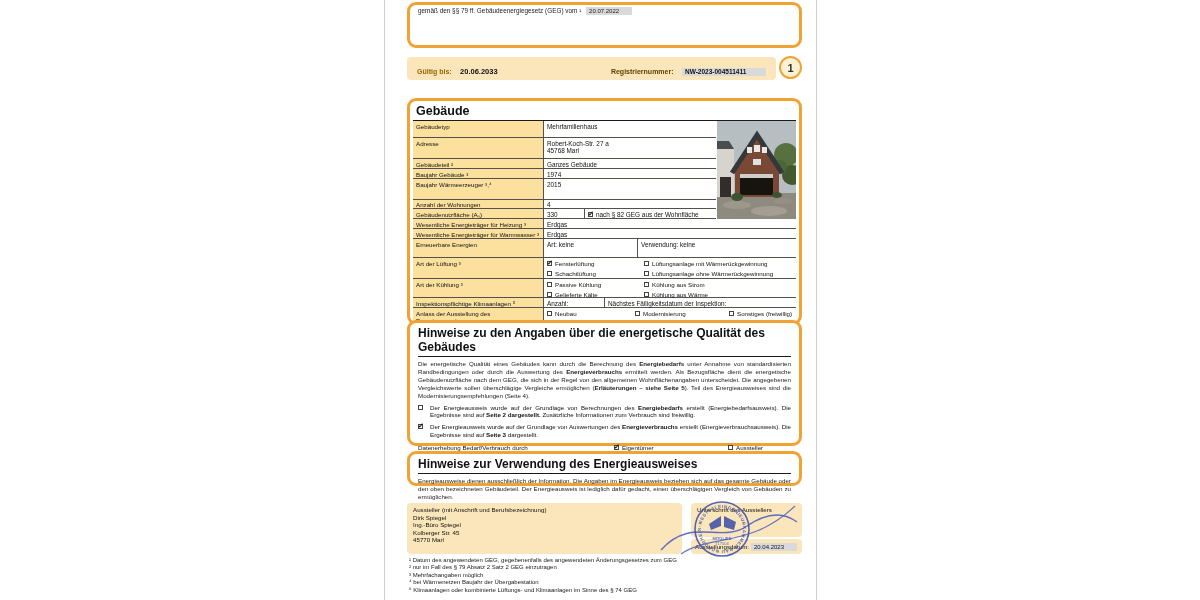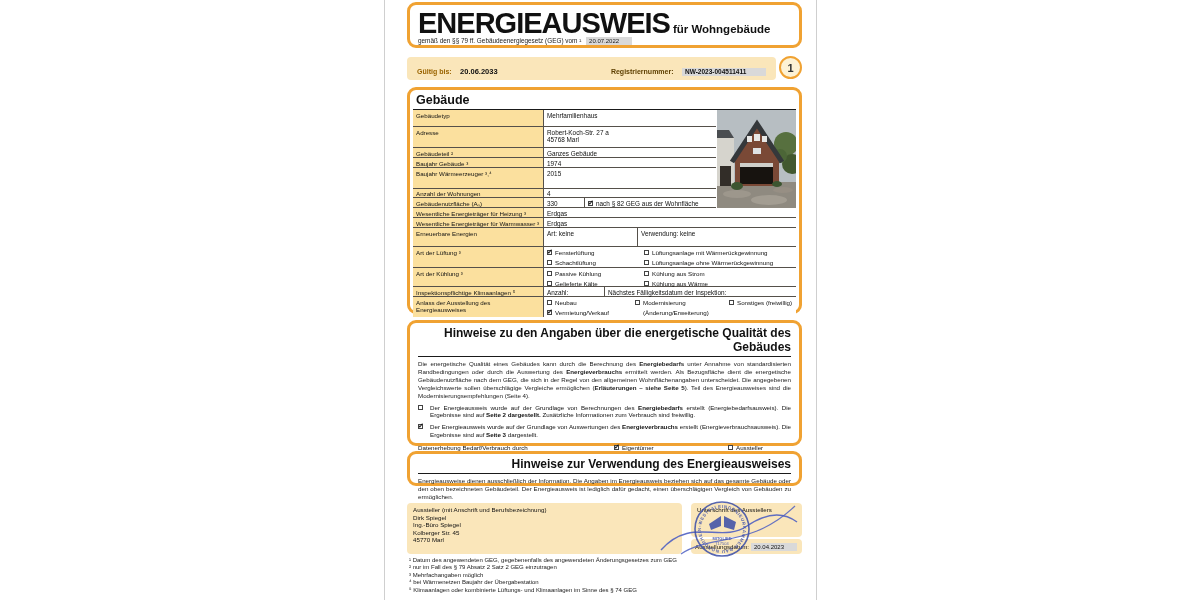--- a/index.html
+++ b/index.html
@@ -28,36 +28,36 @@
   .validity-bar { position:absolute; left:22px; top:57px; width:369px; height:23px; padding:0 10px;
                   display:flex; align-items:center; justify-content:space-between; }
   .v-label { font-size:7px; font-weight:bold; color:#9a6400; margin-right:4px; }
   .v-value { font-size:7.5px; font-weight:bold; color:#111; }
   .reg-label { font-size:7px; font-weight:bold; color:#5d3f00; margin-right:4px; }
   .page-circle { position:absolute; left:394px; top:56px; width:23px; height:23px; border:2.5px solid #F0A232;
                  border-radius:50%; background:#FDF2D4; display:flex; align-items:center; justify-content:center;
                  font-size:11px; font-weight:bold; color:#333; }
 
   
-  .sec-building { left:22px; top:87px; width:395px; height:227px; padding:2px 3px; }
+  .sec-building { left:22px; top:98px; width:395px; height:227px; padding:2px 3px; }
   .sec-title { font-size:12.5px; font-weight:bold; padding:1px 3px 2px 3px; border-bottom:1.5px solid #1a1a1a; }
   .gtable { position:relative; font-size:6.2px; }
   .g-row { display:flex; align-items:stretch; border-bottom:1px solid #55504a; }
   .g-label { width:131px; flex:none; background:#FBE09E; padding:1.5px 3px; border-right:1px solid #55504a; line-height:7.5px; }
   .g-val { flex:1; padding:1.5px 3px; font-size:6.4px; line-height:7.5px; background:#fff; }
   .g-sub { border-left:1px solid #55504a; }
   .rows-with-photo { margin-right:80px; }
   .photo { position:absolute; right:0; top:0; width:79px; height:98px; display:block; }
   .vcol { display:flex; flex-direction:column; gap:2px; padding:2px 3px; }
   .opt2 { margin-left:8px; }
 
   
   .sec-q { left:22px; top:320px; width:395px; height:126px; padding:3px 8px; }
   .sec-u { left:22px; top:451px; width:395px; height:35px; padding:3px 8px; }
-  .h-title { font-size:12px; font-weight:bold; border-bottom:1.2px solid #1a1a1a; padding-bottom:2px;text-align:right; }
+  .h-title { font-size:12px; font-weight:bold; border-bottom:1.2px solid #1a1a1a; padding-bottom:2px; }
   .body-text { font-size:6.2px; line-height:7.9px; text-align:justify; margin-top:3px; color:#1a1a1a; }
   .chk-item { display:flex; gap:7px; margin-top:4px; align-items:flex-start; }
   .chk-item .txt { font-size:6.2px; line-height:7.9px; text-align:justify; }
   .daten-row { position:relative; margin-top:5px; height:9px; font-size:6.2px; }
   .daten-row .opt-a { position:absolute; left:196px; top:0; }
   .daten-row .opt-b { position:absolute; left:310px; top:0; }
   .extra-row { border-top:1px solid #999; margin-top:4px; padding-top:3.5px; }
 
   
   .issuer-box { position:absolute; left:22px; top:503px; width:275px; height:51px; padding:3px 6px; font-size:6.2px; line-height:7.6px; }
@@ -69,23 +69,20 @@
   
   .footnotes { position:absolute; left:24px; top:557px; width:390px; font-size:6px; line-height:7.4px; color:#1a1a1a; }
 </style>
 </head>
 <body>
 
 <div class="stage">
   <div class="page">
 
     <div class="box hdr-box">
-      <div>
-        <span class="hdr-title">ENERGIEAUSWEIS</span><span class="hdr-suffix">für Wohngebäude</span>
-      </div>
       <div class="hdr-law">
         <span>gemäß den §§ 79 ff. Gebäudeenergiegesetz (GEG) vom ¹</span>
         <span class="field-box">20.07.2022</span>
       </div>
     </div>
 
     <div class="validity-bar cream">
       <span>
         <span class="v-label">Gültig bis:</span>
         <span class="v-value">20.06.2033</span>

